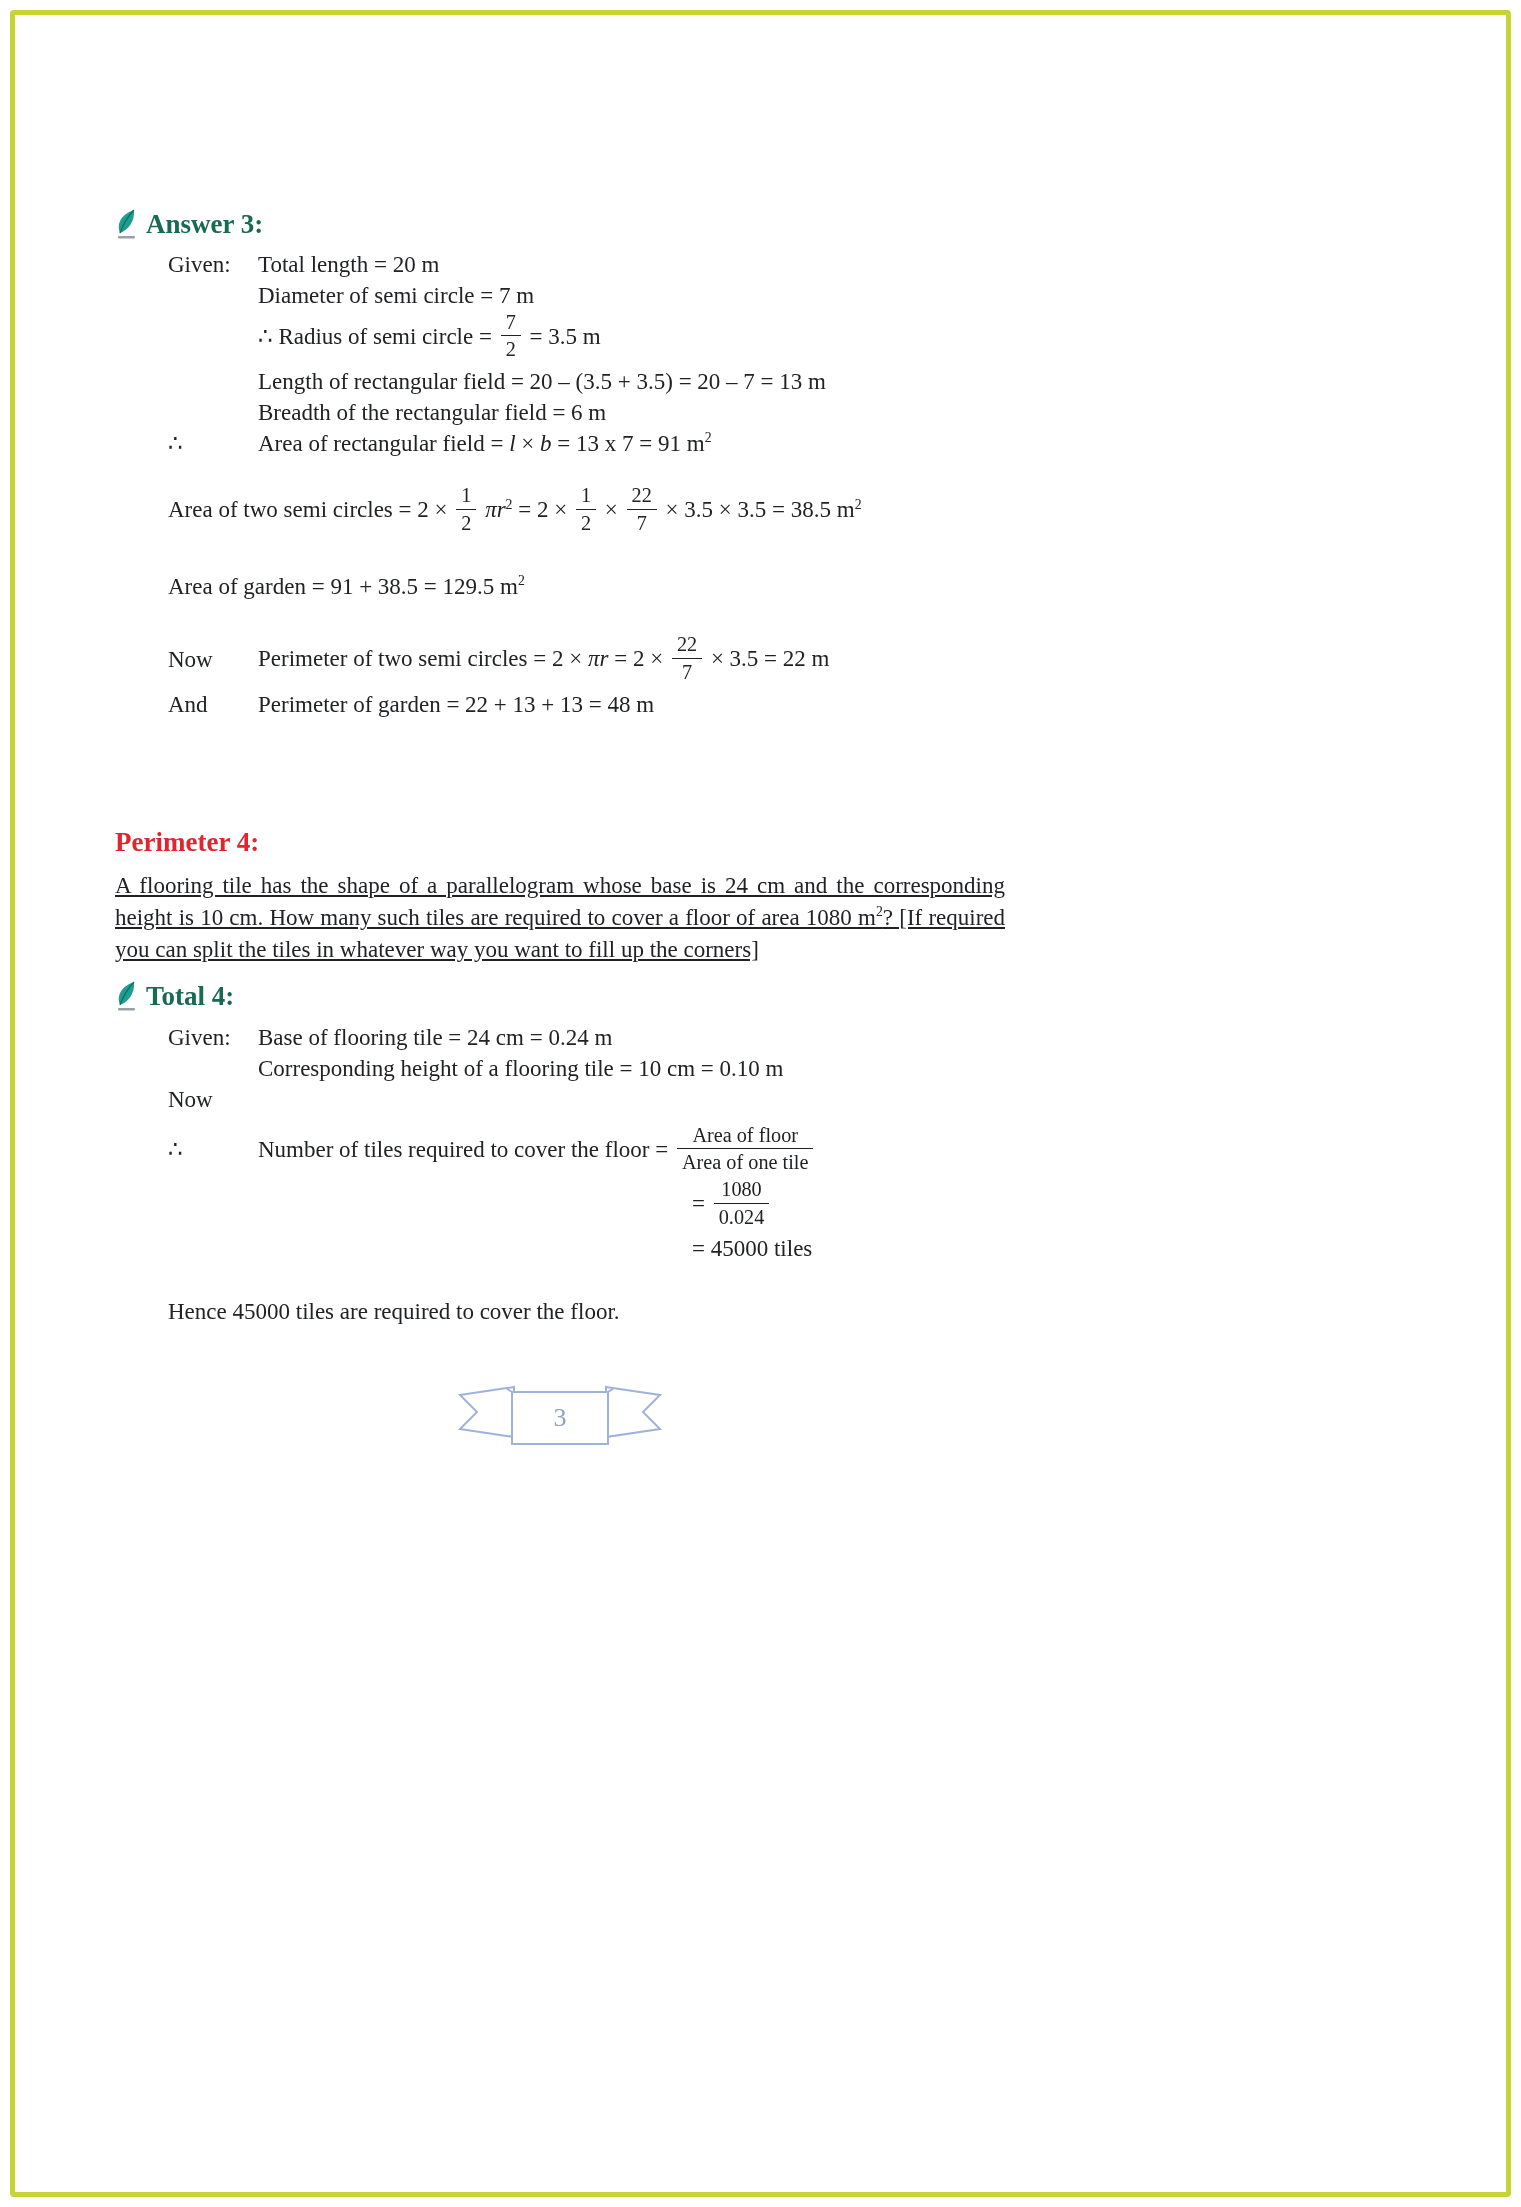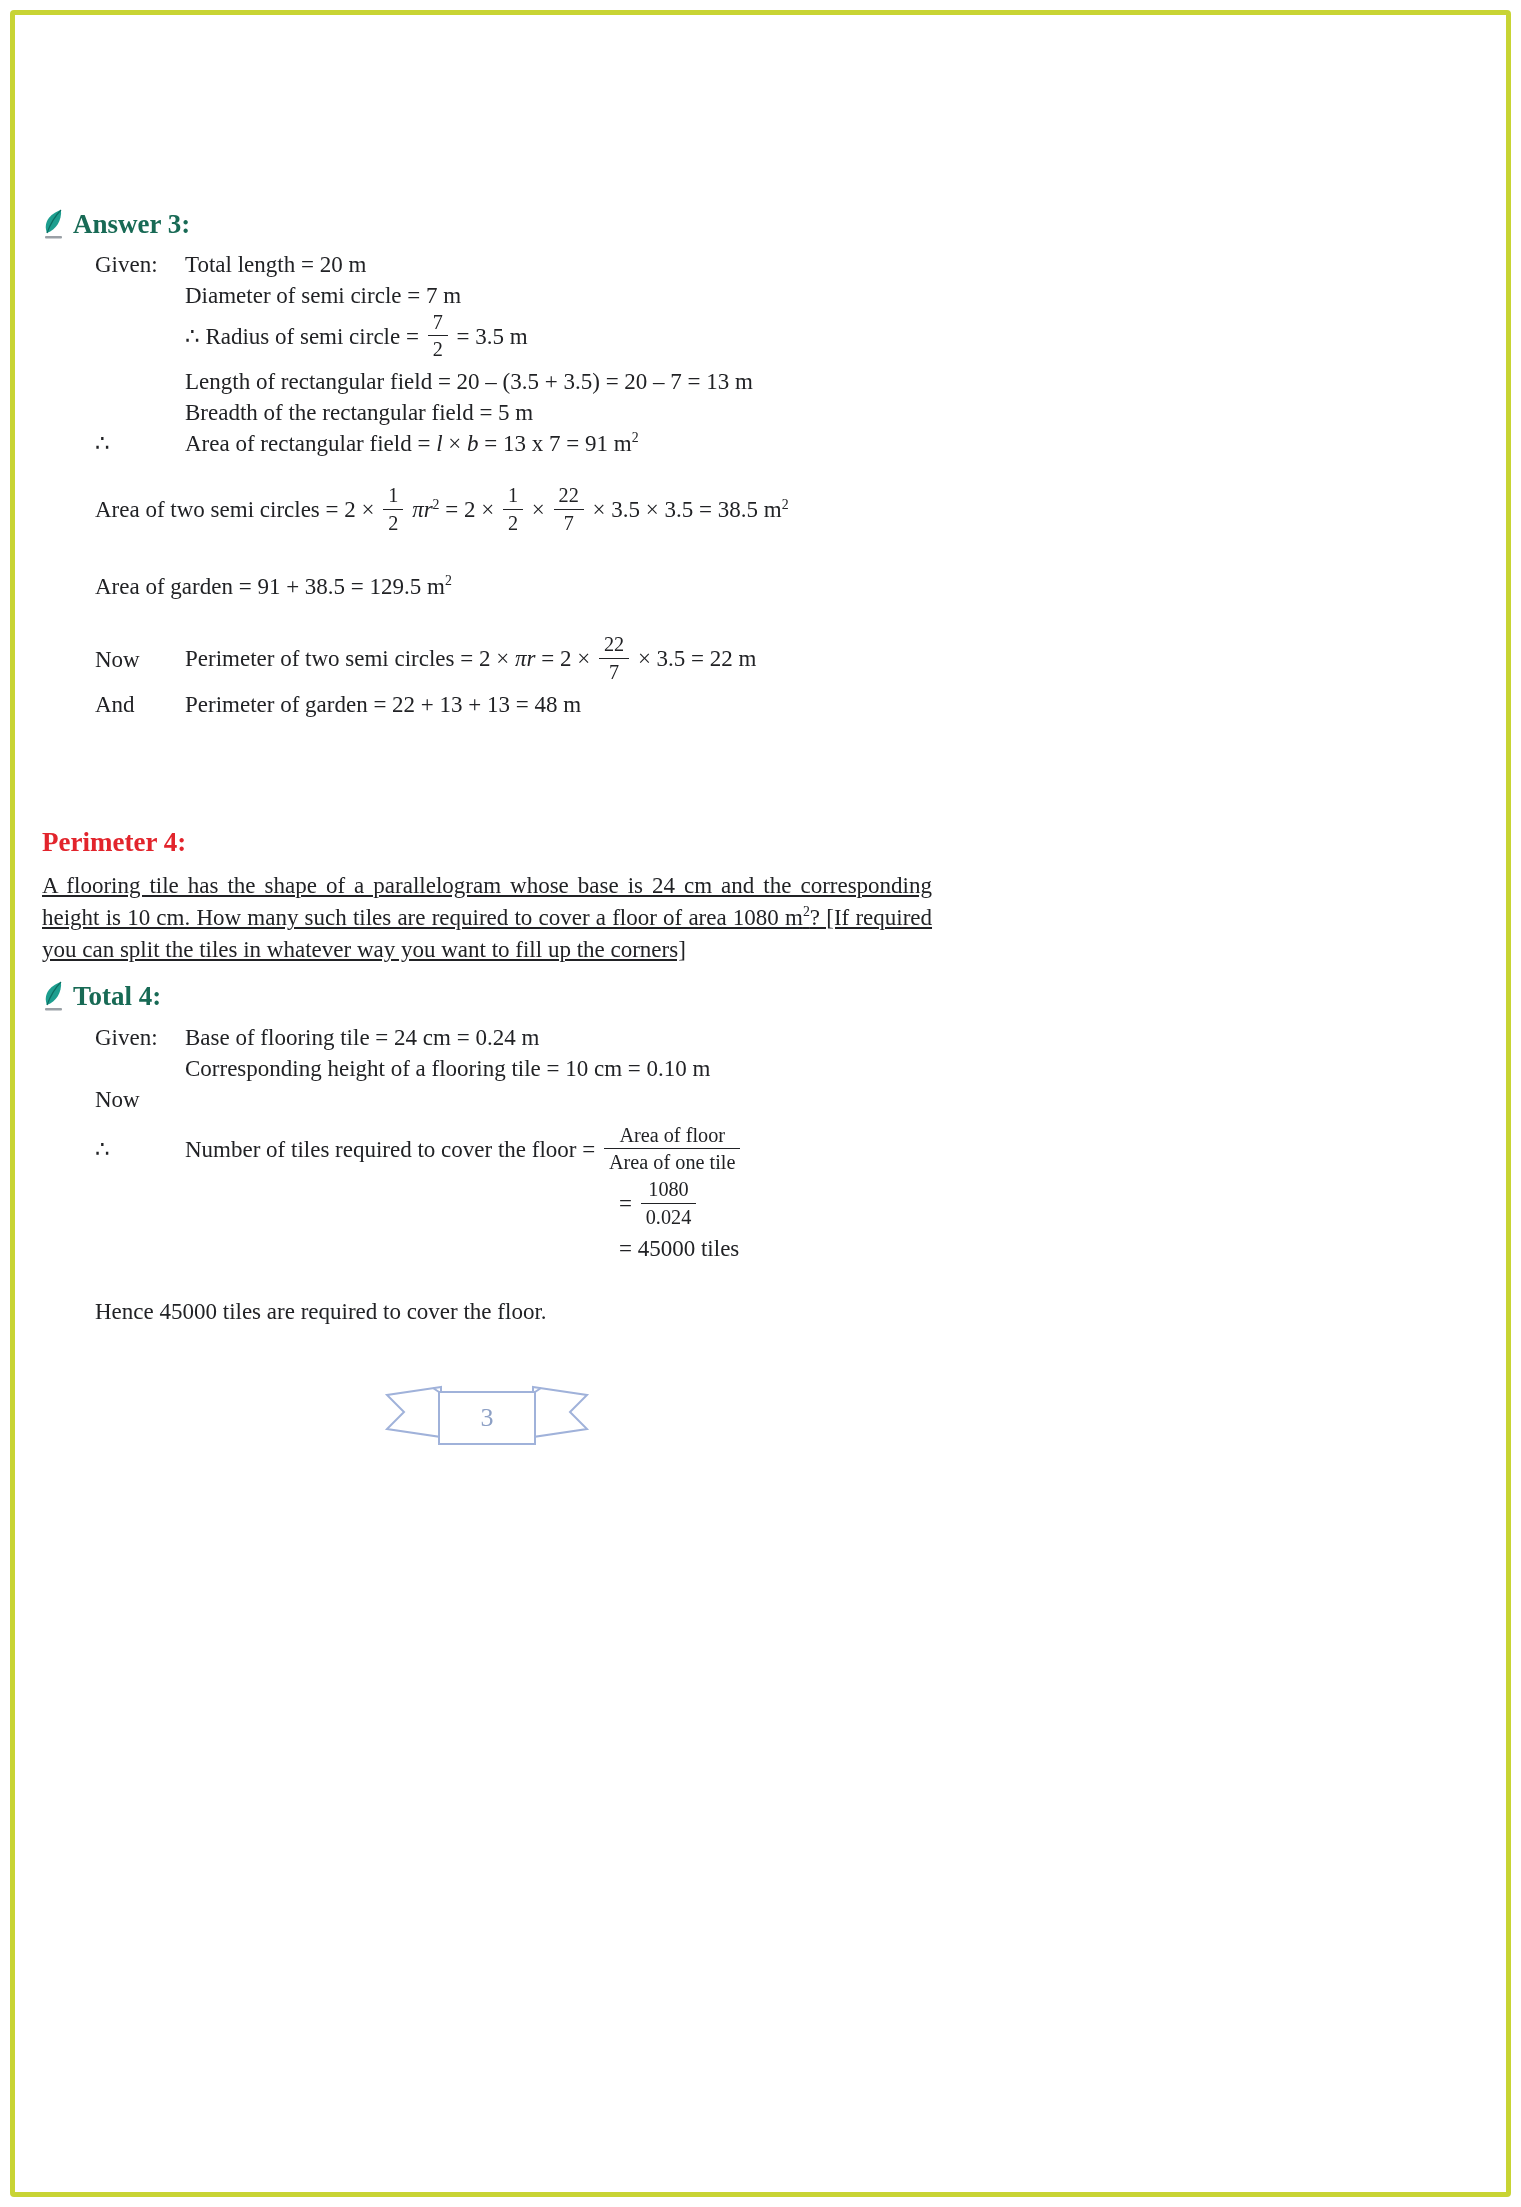--- a/index.html
+++ b/index.html
@@ -17,21 +17,21 @@
   }
   .frame {
     position: absolute;
     inset: 10px;
     border: 5px solid #c8d434;
     border-radius: 4px;
     pointer-events: none;
   }
   .content {
     position: relative;
-    padding: 206px 0 0 42px;
+    padding: 206px 0 0 115px;
     font-size: 23px;
     line-height: 1.35;
   }
   .ans-heading {
     display: flex;
     align-items: center;
     gap: 7px;
     font-size: 27px;
     font-weight: bold;
     color: #186a55;
@@ -130,21 +130,21 @@
           <div class="row">
             <span class="row-label"></span>
             <span class="row-body">∴ Radius of semi circle = <span class="frac"><span class="num">7</span><span class="den">2</span></span> = 3.5 m</span>
           </div>
           <div class="row">
             <span class="row-label"></span>
             <span class="row-body">Length of rectangular field = 20 – (3.5 + 3.5) = 20 – 7 = 13 m</span>
           </div>
           <div class="row">
             <span class="row-label"></span>
-            <span class="row-body">Breadth of the rectangular field = 5 m</span>
+            <span class="row-body">Breadth of the rectangular field = 6 m</span>
           </div>
           <div class="row">
             <span class="row-label">∴</span>
             <span class="row-body">Area of rectangular field = <i>l</i> × <i>b</i> = 13 x 7 = 91 m<sup>2</sup></span>
           </div>
           <div class="row wide gap-md">
             <span class="row-body">Area of two semi circles = 2 × <span class="frac"><span class="num">1</span><span class="den">2</span></span> <i>πr</i><sup>2</sup> = 2 × <span class="frac"><span class="num">1</span><span class="den">2</span></span> × <span class="frac"><span class="num">22</span><span class="den">7</span></span> × 3.5 × 3.5 = 38.5 m<sup>2</sup></span>
           </div>
           <div class="row wide gap-lg">
             <span class="row-body">Area of garden = 91 + 38.5 = 129.5 m<sup>2</sup></span>

